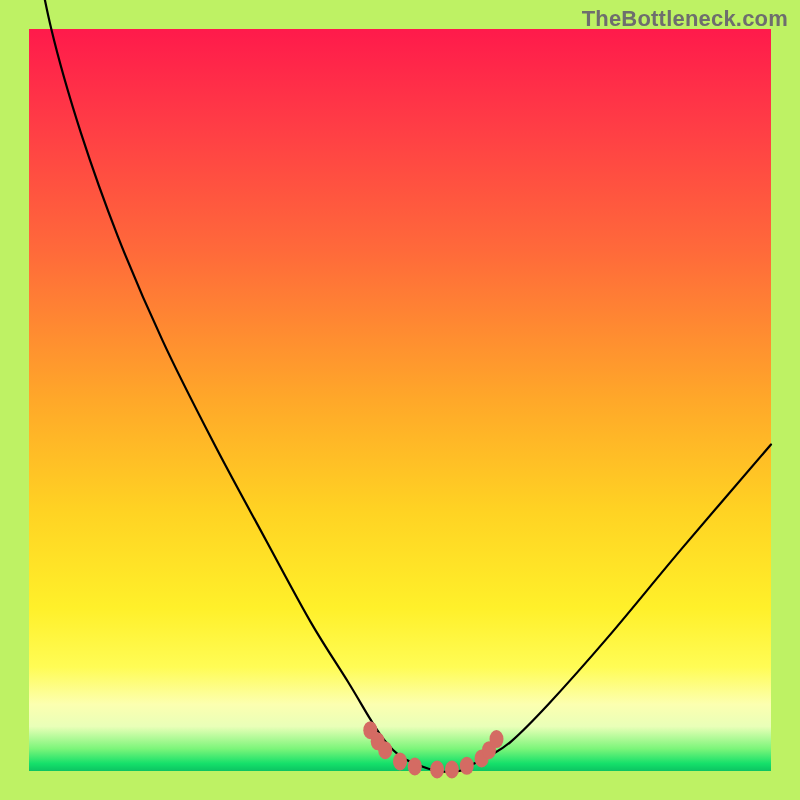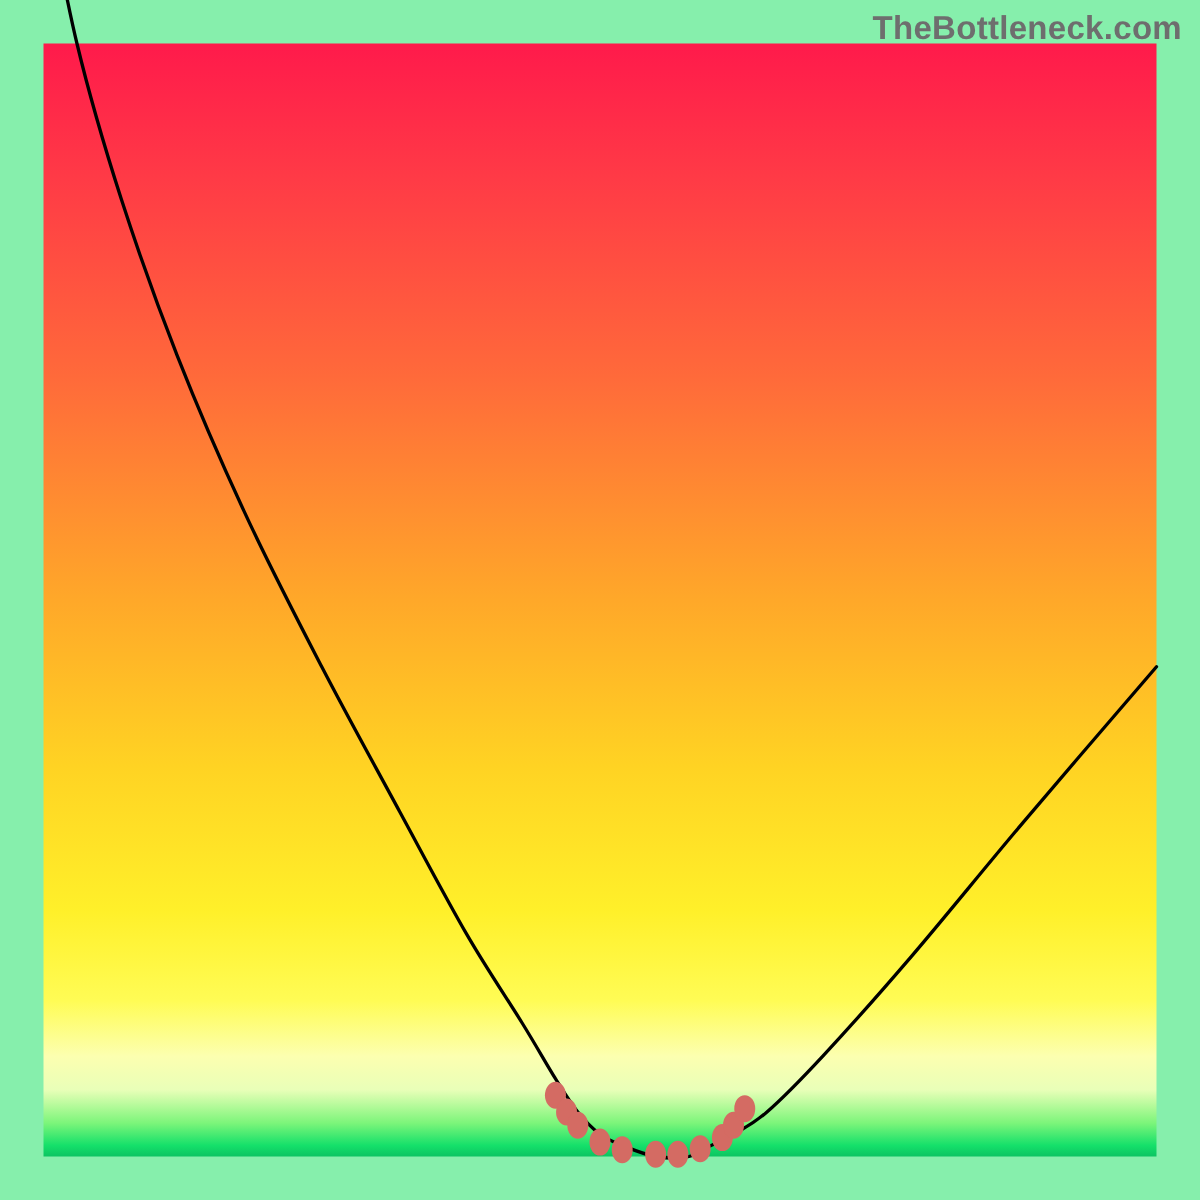--- a/index.html
+++ b/index.html
@@ -9,21 +9,21 @@
     height: 800px;
     background: #000;
     overflow: hidden;
   }
   .frame {
     position: absolute;
     left: 0;
     top: 0;
     width: 800px;
     height: 800px;
-    background: #86efac;
+    background: #bef264;
   }
   .plot {
     position: absolute;
     left: 29px;
     top: 29px;
     width: 742px;
     height: 742px;
     
     background: linear-gradient(
       to bottom,

